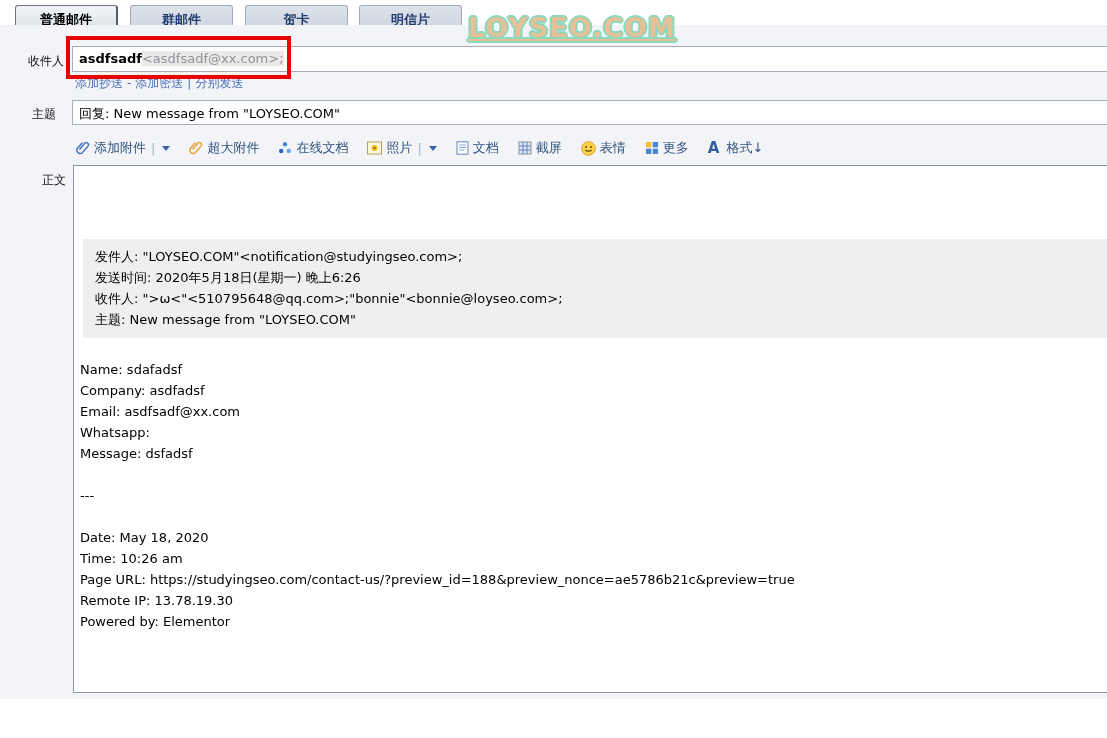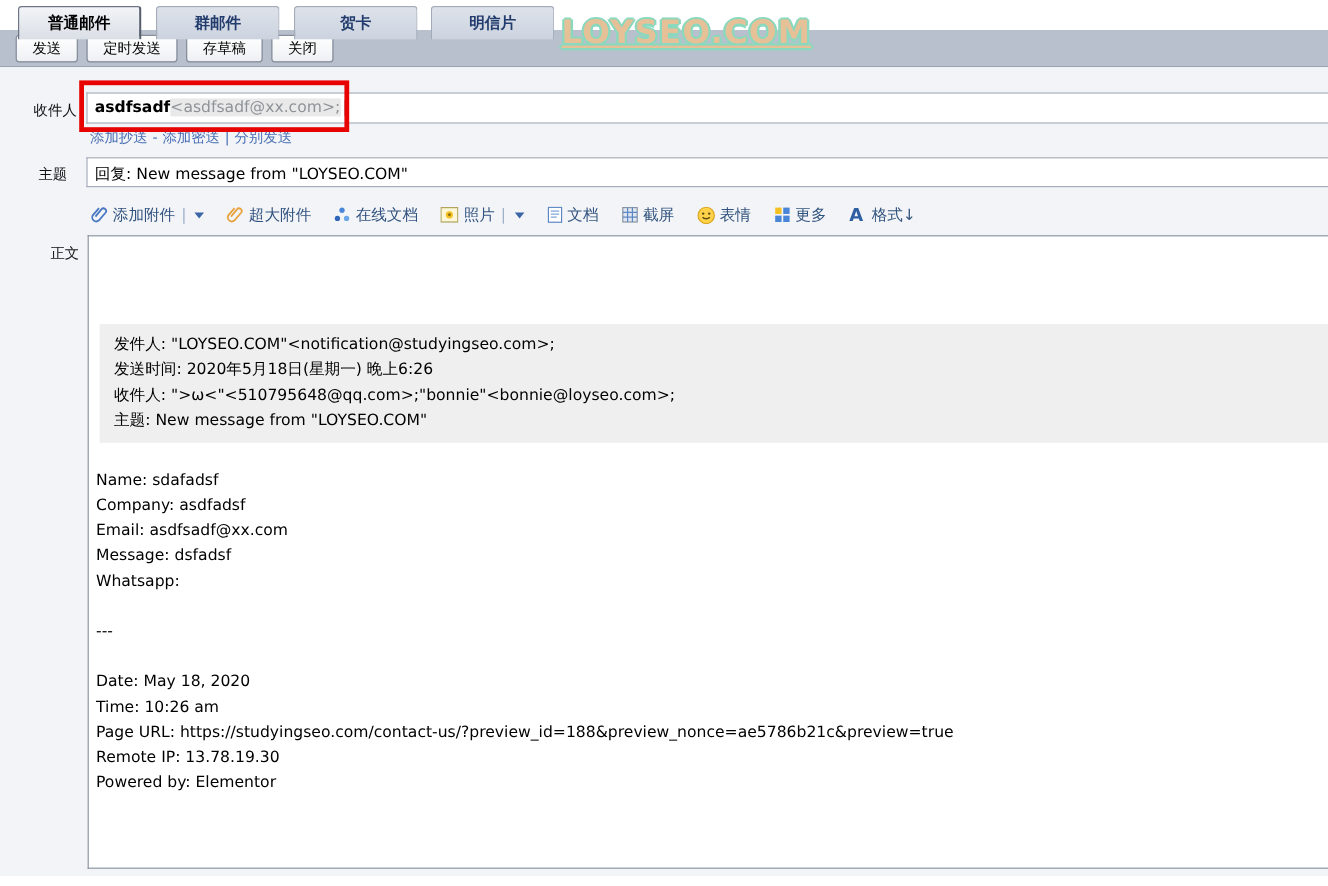--- a/index.html
+++ b/index.html
@@ -101,26 +101,20 @@
 <div class="page">
 
   <div class="tabbar">
     <div class="tab active" style="left:15px">普通邮件</div>
     <div class="tab" style="left:130px">群邮件</div>
     <div class="tab" style="left:245px">贺卡</div>
     <div class="tab" style="left:359px">明信片</div>
     <div class="logo">LOYSEO.COM</div>
   </div>
 
-  <div class="toolbar">
-    <button class="tbtn">发送</button>
-    <button class="tbtn">定时发送</button>
-    <button class="tbtn">存草稿</button>
-    <button class="tbtn">关闭</button>
-  </div>
 
   <div class="content">
 
     <span class="flabel label-to">收件人</span>
     <div class="field field-to">
       <span class="to-name">asdfsadf</span><span class="to-addr">&lt;asdfsadf@xx.com&gt;;</span><span class="caret">|</span>
     </div>
     <div class="redbox"></div>
 
     <div class="linksrow">
@@ -212,22 +206,22 @@
       <div class="quoted">
         <div><span class="qlabel">发件人:</span><span> "LOYSEO.COM"&lt;notification@studyingseo.com&gt;;</span></div>
         <div><span class="qlabel">发送时间:</span><span> 2020年5月18日(星期一) 晚上6:26</span></div>
         <div><span class="qlabel">收件人:</span><span> "&gt;ω&lt;"&lt;510795648@qq.com&gt;;"bonnie"&lt;bonnie@loyseo.com&gt;;</span></div>
         <div><span class="qlabel">主题:</span><span> New message from "LOYSEO.COM"</span></div>
       </div>
       <div class="bodyline"></div>
       <div class="bodyline">Name: sdafadsf</div>
       <div class="bodyline">Company: asdfadsf</div>
       <div class="bodyline">Email: asdfsadf@xx.com</div>
+      <div class="bodyline">Whatsapp:</div>
       <div class="bodyline">Message: dsfadsf</div>
-      <div class="bodyline">Whatsapp:</div>
       <div class="bodyline"></div>
       <div class="bodyline">---</div>
       <div class="bodyline"></div>
       <div class="bodyline">Date: May 18, 2020</div>
       <div class="bodyline">Time: 10:26 am</div>
       <div class="bodyline">Page URL: https://studyingseo.com/contact-us/?preview_id=188&amp;preview_nonce=ae5786b21c&amp;preview=true</div>
       <div class="bodyline">Remote IP: 13.78.19.30</div>
       <div class="bodyline">Powered by: Elementor</div>
     </div>
 

